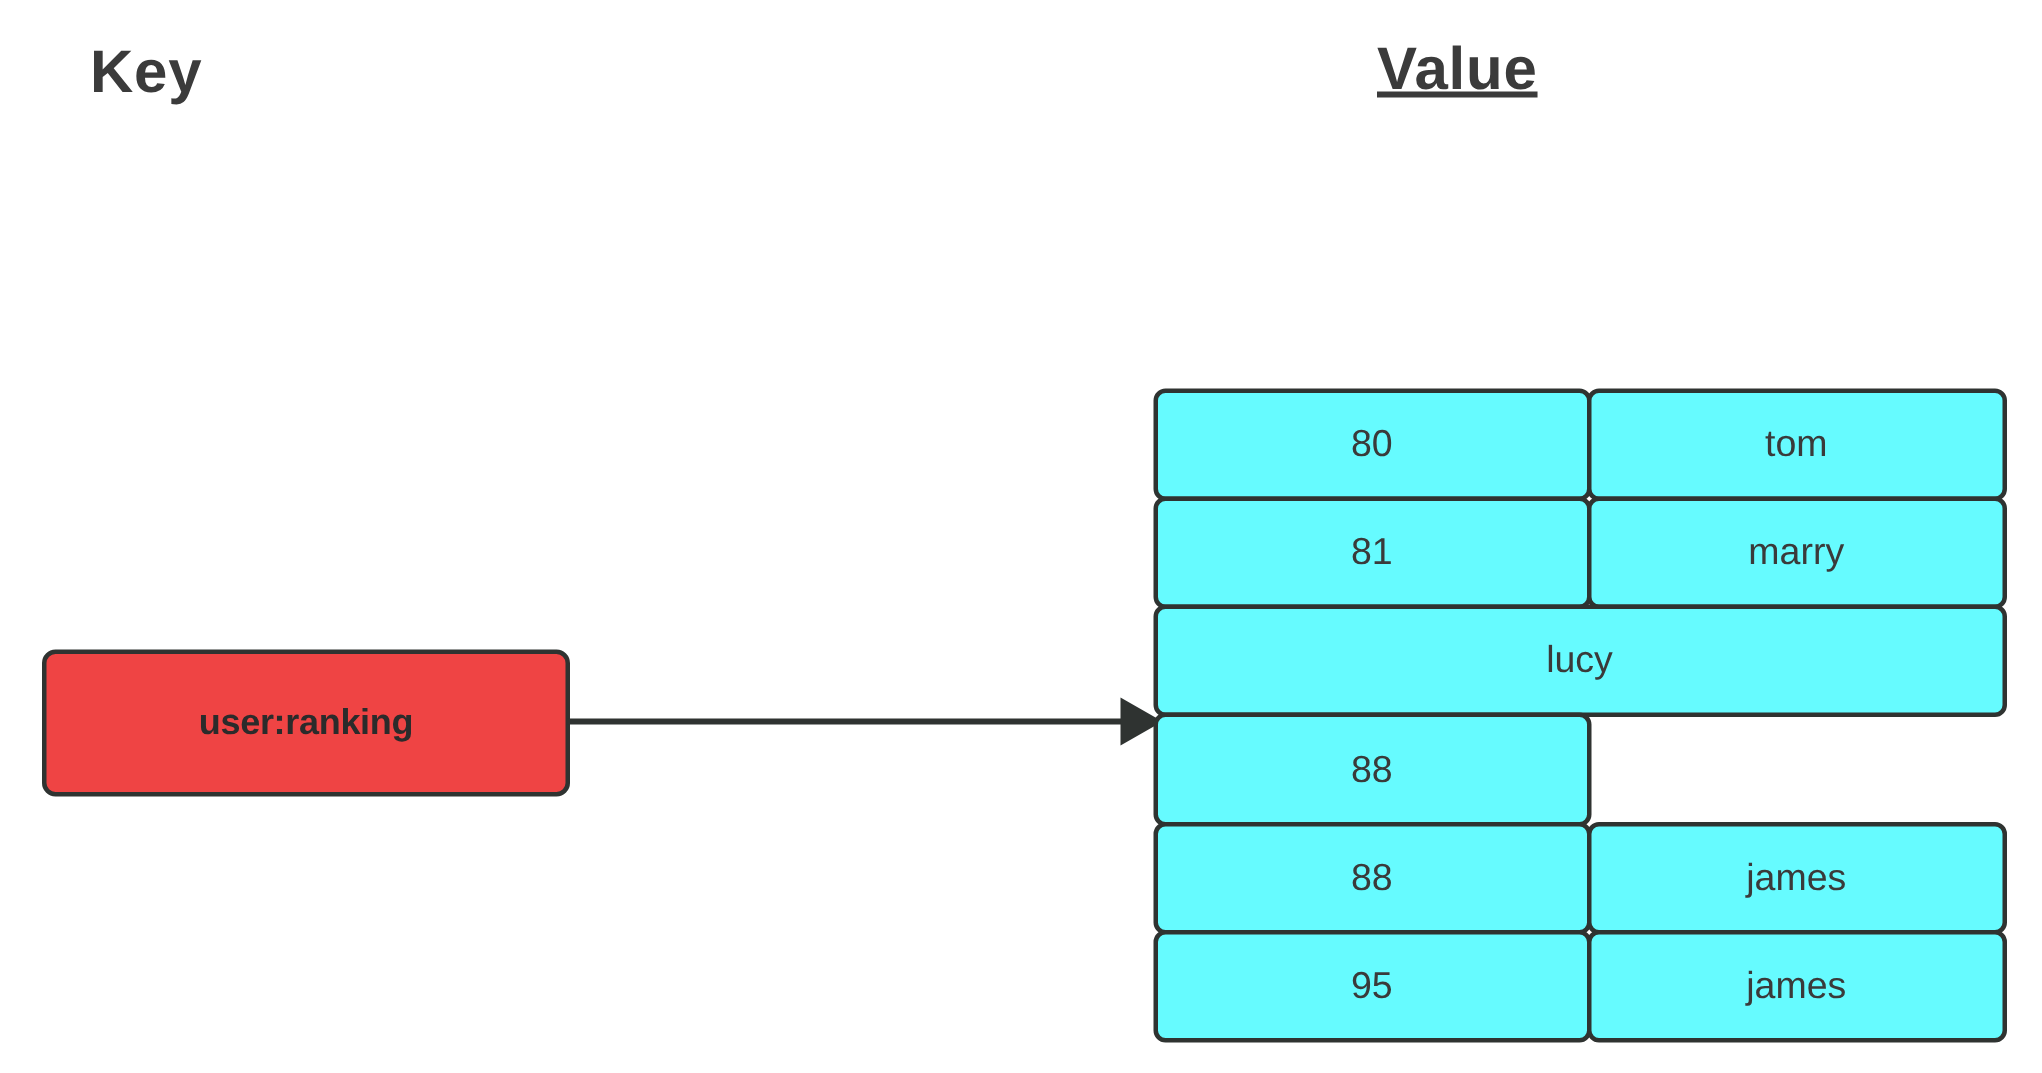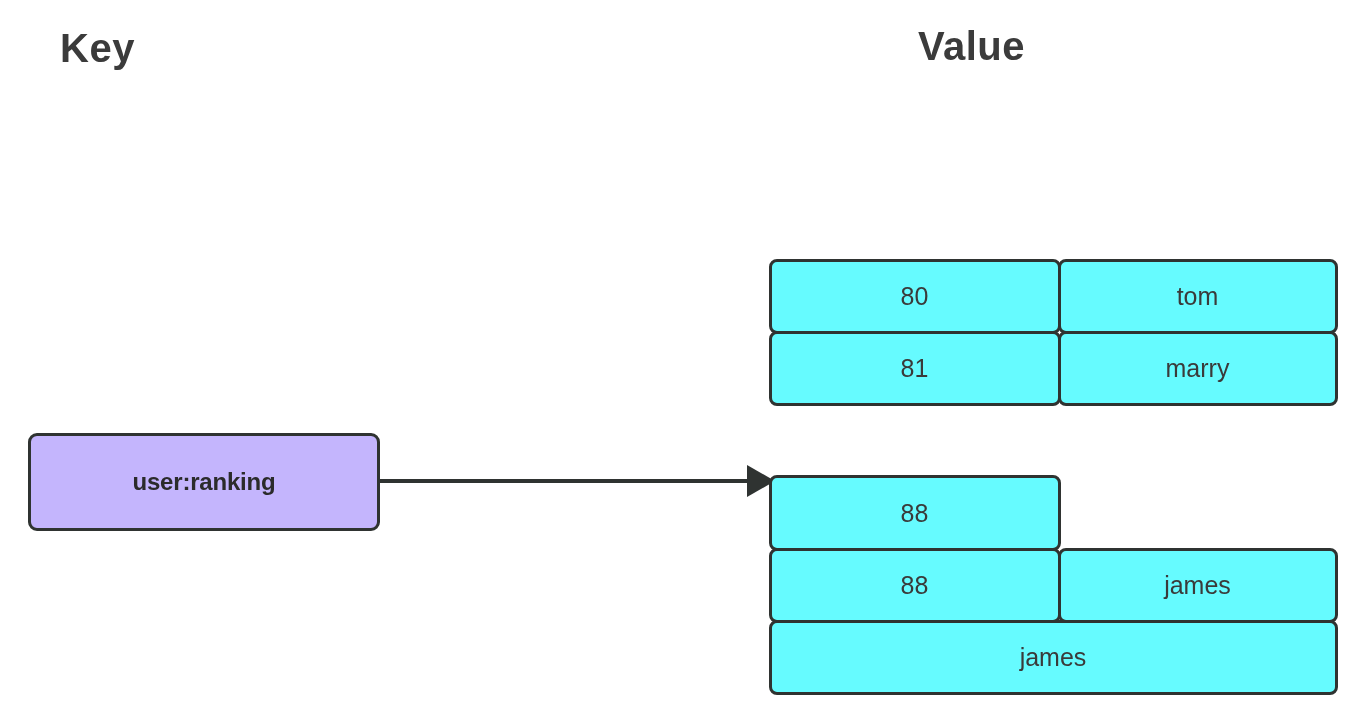--- a/index.html
+++ b/index.html
@@ -35,31 +35,32 @@
   }
   #title-key {
     left: 60px;
     top: 26px;
     width: 260px;
   }
   #title-value {
     left: 918px;
     top: 24px;
     width: 260px;
+    text-decoration: underline;
   }
 
   
   .key-node {
     position: absolute;
     left: 28px;
     top: 433px;
     width: 352px;
     height: 98px;
     box-sizing: border-box;
-    background: #c4b5fd;
+    background: #ef4444;
     border: 3px solid #2f3331;
     border-radius: 9px;
     display: flex;
     align-items: center;
     justify-content: center;
   }
   .key-node-label {
     font-size: 24px;
     font-weight: bold;
     color: #2b2b2b;
@@ -135,30 +136,32 @@
       <div class="value-cell cell-score">80</div>
       <div class="value-cell cell-name">tom</div>
     </div>
 
     <div class="value-row">
       <div class="value-cell cell-score">81</div>
       <div class="value-cell cell-name">marry</div>
     </div>
 
     <div class="value-row">
+      <div class="value-cell cell-name">lucy</div>
     </div>
 
     <div class="value-row">
       <div class="value-cell cell-score">88</div>
     </div>
 
     <div class="value-row">
       <div class="value-cell cell-score">88</div>
       <div class="value-cell cell-name">james</div>
     </div>
 
     <div class="value-row">
+      <div class="value-cell cell-score">95</div>
       <div class="value-cell cell-name">james</div>
     </div>
 
   </div>
 
 </div>
 
 </body></html>

